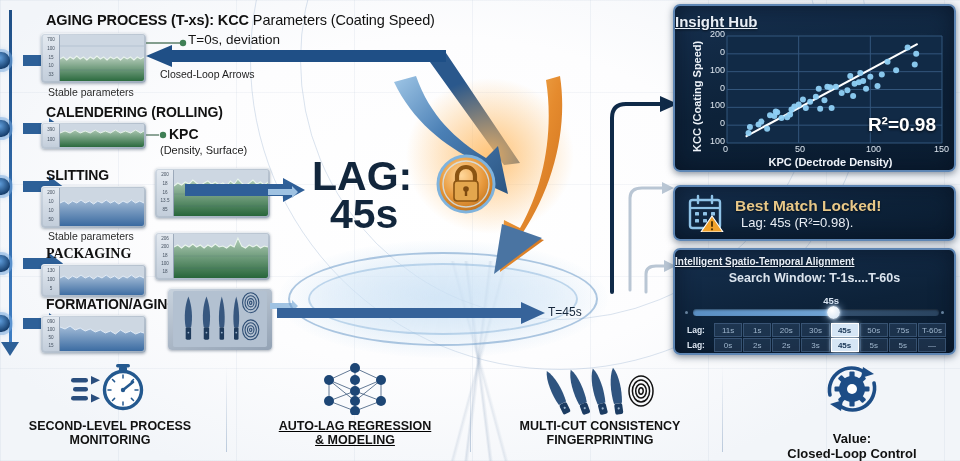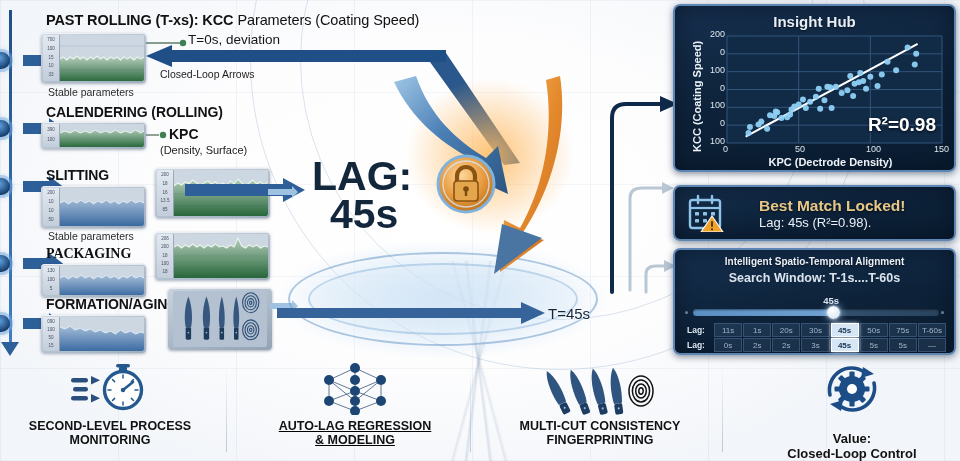--- a/index.html
+++ b/index.html
@@ -62,44 +62,44 @@
   .knives { position:absolute; border-radius:4px; padding:3px;
     background:linear-gradient(160deg,#c9d3de,#93a2b4);
     box-shadow:0 1px 3px rgba(35,55,80,.4), inset 0 1px 0 rgba(255,255,255,.6); }
   .knives svg { width:100%; height:100%; display:block; }
 
   
   .platform { position:absolute; border-radius:50%; }
   .lag-text { position:absolute; font-weight:bold; color:#12263c; line-height:.92;
     text-shadow:0 1px 2px rgba(255,255,255,.9); }
   .lock-wrap { position:absolute; }
-  .t45 { position:absolute; font-size:15px; color:#16273c; white-space:nowrap;
+  .t45 { position:absolute; font-size:12px; color:#16273c; white-space:nowrap;
     text-shadow:0 1px 2px rgba(255,255,255,.85); }
 
   
   .panel { position:absolute; border-radius:7px;
     background:linear-gradient(170deg,#16304f 0%,#0d2239 55%,#0a1c30 100%);
     border:2px solid #5e86b4;
     box-shadow:0 2px 7px rgba(15,35,60,.5), inset 0 0 22px rgba(6,16,30,.65); }
-  .panel-title { color:#e8eef6; font-weight:bold; text-align:center;
-    text-shadow:0 1px 2px rgba(0,0,0,.6); }
+  .panel-title { color:#e8eef6; font-weight:bold; 
+    text-shadow:0 1px 2px rgba(0,0,0,.6);text-decoration:underline; }
 
   
   .chart-area { position:absolute; }
   .chart-area svg { width:100%; height:100%; display:block; overflow:visible; }
   .ylab { position:absolute; color:#eef3f9; font-size:11px; font-weight:bold;
     transform:rotate(-90deg); transform-origin:left top; white-space:nowrap; }
   .xlab { position:absolute; color:#eef3f9; font-size:11px; font-weight:bold;
     width:100%; text-align:center; }
   .r2 { position:absolute; color:#ffffff; font-weight:bold; font-size:19px;
     text-shadow:0 1px 3px rgba(0,0,0,.8); }
 
   
   .bm-head { color:#e8c888; font-weight:bold; font-size:15.5px; text-shadow:0 1px 2px rgba(0,0,0,.6); }
-  .bm-sub { color:#e9eef5; font-size:13px; }
+  .bm-sub { color:#e9eef5; font-size:13px;margin-left:6px; }
 
   
   .align-sub { color:#dbe4ee; font-size:12.5px; font-weight:bold; text-align:center; }
   .slider-track { position:absolute; height:7px; border-radius:4px;
     background:linear-gradient(90deg,#5a8fc4 0%,#6fa2d2 55%,#33506e 56%,#2a4460 100%);
     box-shadow:inset 0 1px 2px rgba(0,0,0,.5); }
   .slider-thumb { position:absolute; width:13px; height:13px; border-radius:50%;
     background:radial-gradient(circle at 38% 33%,#ffffff,#cfe0f1);
     box-shadow:0 0 8px rgba(170,210,250,.95), 0 0 3px #fff; }
   .slider-val { position:absolute; color:#dce6f2; font-size:9.5px; font-weight:bold; }
@@ -152,21 +152,21 @@
     <path d="M0 5 H26 V0 L40 10.5 L26 21 V16 H0 Z" fill="#2d6098"></path>
   </svg>
   <svg class="row-arrow" style="left:23px;top:253px;" viewBox="0 0 40 21">
     <path d="M0 5 H26 V0 L40 10.5 L26 21 V16 H0 Z" fill="#2d6098"></path>
   </svg>
   <svg class="row-arrow" style="left:23px;top:313px;" viewBox="0 0 40 21">
     <path d="M0 5 H26 V0 L40 10.5 L26 21 V16 H0 Z" fill="#2d6098"></path>
   </svg>
 
   <div class="p-head" style="left:46px;top:12px;font-size:14.5px;">
-    <span>PAST ROLLING (T-xs): KCC</span><span class="thin"> Parameters (Coating Speed)</span>
+    <span>AGING PROCESS (T-xs): KCC</span><span class="thin"> Parameters (Coating Speed)</span>
   </div>
 
   <div class="spark" style="left:41px;top:33px;width:105px;height:50px;">
     <div class="spark-in">
       <div class="spark-ax">
         <span>700</span>
         <span>100</span>
         <span>15</span>
         <span>10</span>
         <span>33</span>
@@ -592,21 +592,21 @@
         <div class="ytick" style="position: absolute; right: 0px; top: 67.3333px; color: rgb(221, 230, 240); font-size: 9px; line-height: 1; text-align: right; width: 100%;">100</div>
         <div class="ytick" style="position: absolute; right: 0px; top: 49.5px; color: rgb(221, 230, 240); font-size: 9px; line-height: 1; text-align: right; width: 100%;">0</div>
         <div class="ytick" style="position: absolute; right: 0px; top: 31.6667px; color: rgb(221, 230, 240); font-size: 9px; line-height: 1; text-align: right; width: 100%;">100</div>
         <div class="ytick" style="position: absolute; right: 0px; top: 13.8333px; color: rgb(221, 230, 240); font-size: 9px; line-height: 1; text-align: right; width: 100%;">0</div>
         <div class="ytick" style="position: absolute; right: 0px; top: -4px; color: rgb(221, 230, 240); font-size: 9px; line-height: 1; text-align: right; width: 100%;">200</div>
       </div>
     <div class="xlab" style="left:16px;top:150px;">KPC (Dectrode Density)</div>
     <div class="r2" style="right:18px;top:108px;">R²=0.98</div>
   </div>
 
-  <div class="panel" style="left:673px;top:185px;width:283px;height:56px;display:flex;align-items:center;padding:0 12px;gap:24px;">
+  <div class="panel" style="left:673px;top:185px;width:283px;height:56px;display:flex;align-items:center;padding:0 12px;">
     <svg style="width:38px;height:38px;flex:none;margin-right:10px;" viewBox="0 0 38 38">
       <rect x="3" y="6" width="30" height="28" rx="2.5" fill="none" stroke="#8fc3e8" stroke-width="2.4"></rect>
       <line x1="3" y1="14" x2="33" y2="14" stroke="#8fc3e8" stroke-width="2.2"></line>
       <line x1="11" y1="2" x2="11" y2="9" stroke="#8fc3e8" stroke-width="2.4" stroke-linecap="round"></line>
       <line x1="25" y1="2" x2="25" y2="9" stroke="#8fc3e8" stroke-width="2.4" stroke-linecap="round"></line>
       <g fill="#8fc3e8">
         <rect x="8" y="18" width="4" height="3.6" rx=".6"></rect>
           <rect x="16" y="18" width="4" height="3.6" rx=".6"></rect>
         <rect x="24" y="18" width="4" height="3.6" rx=".6"></rect>
           <rect x="8" y="25" width="4" height="3.6" rx=".6"></rect>

